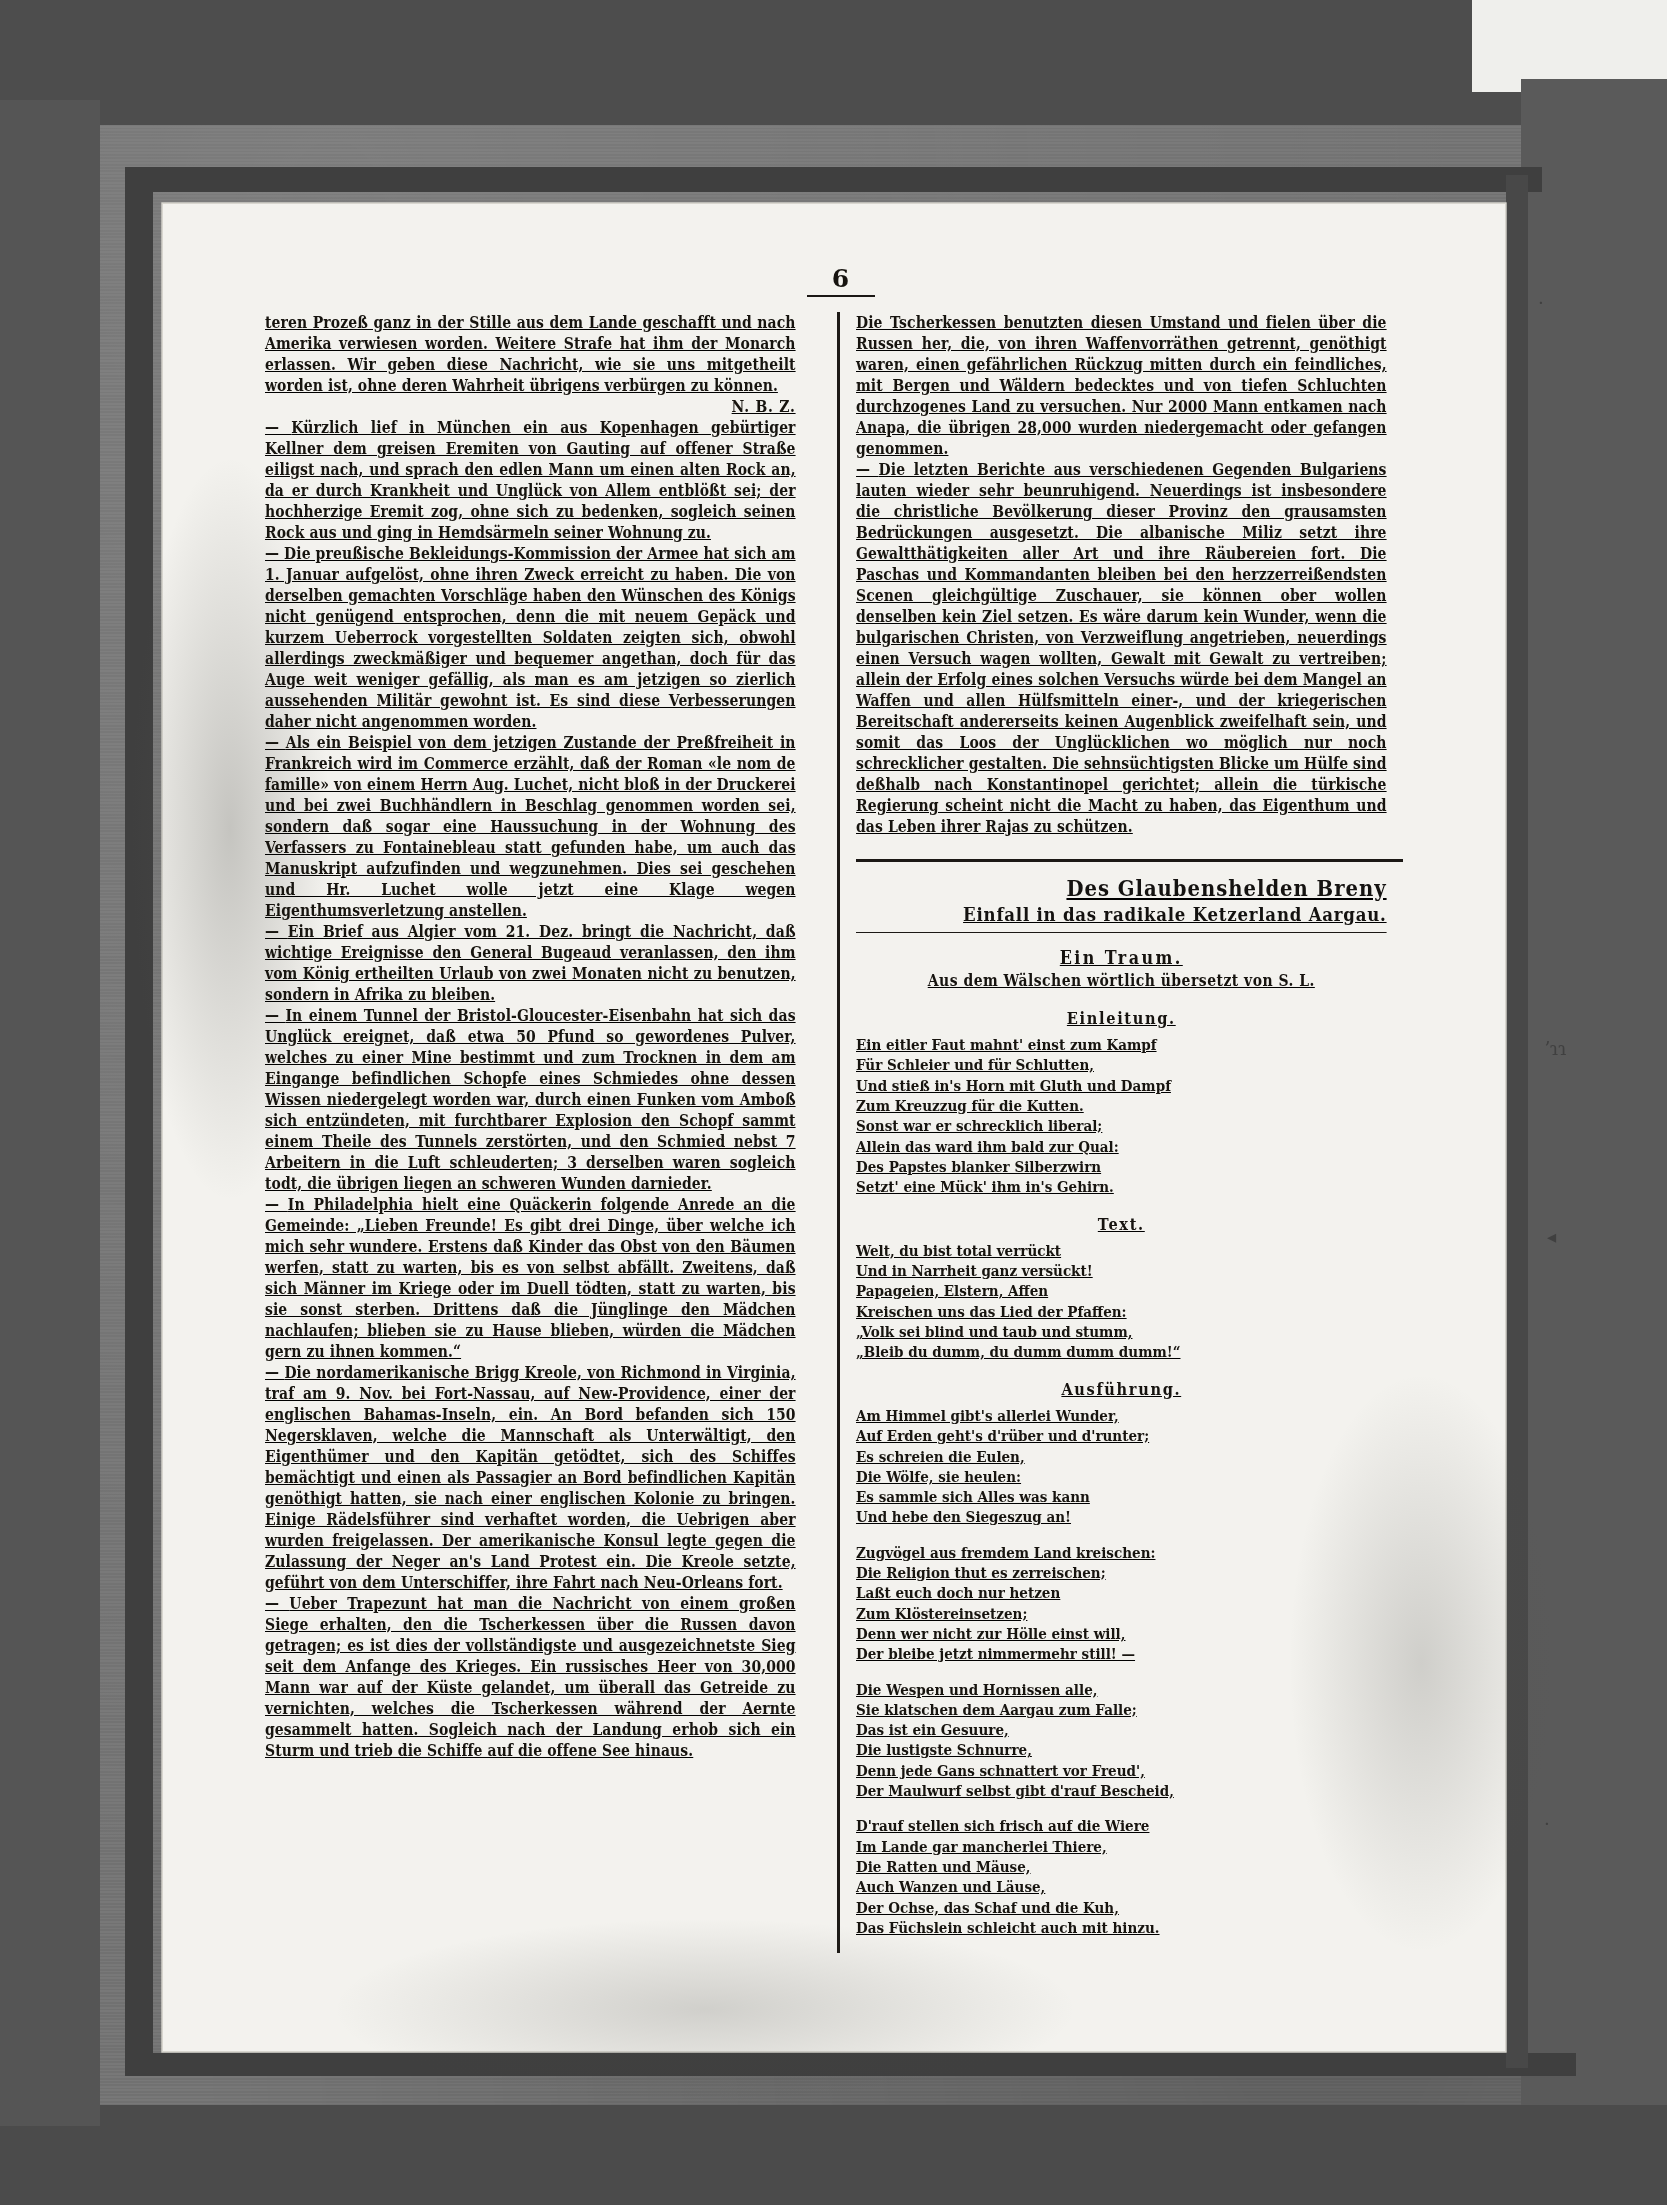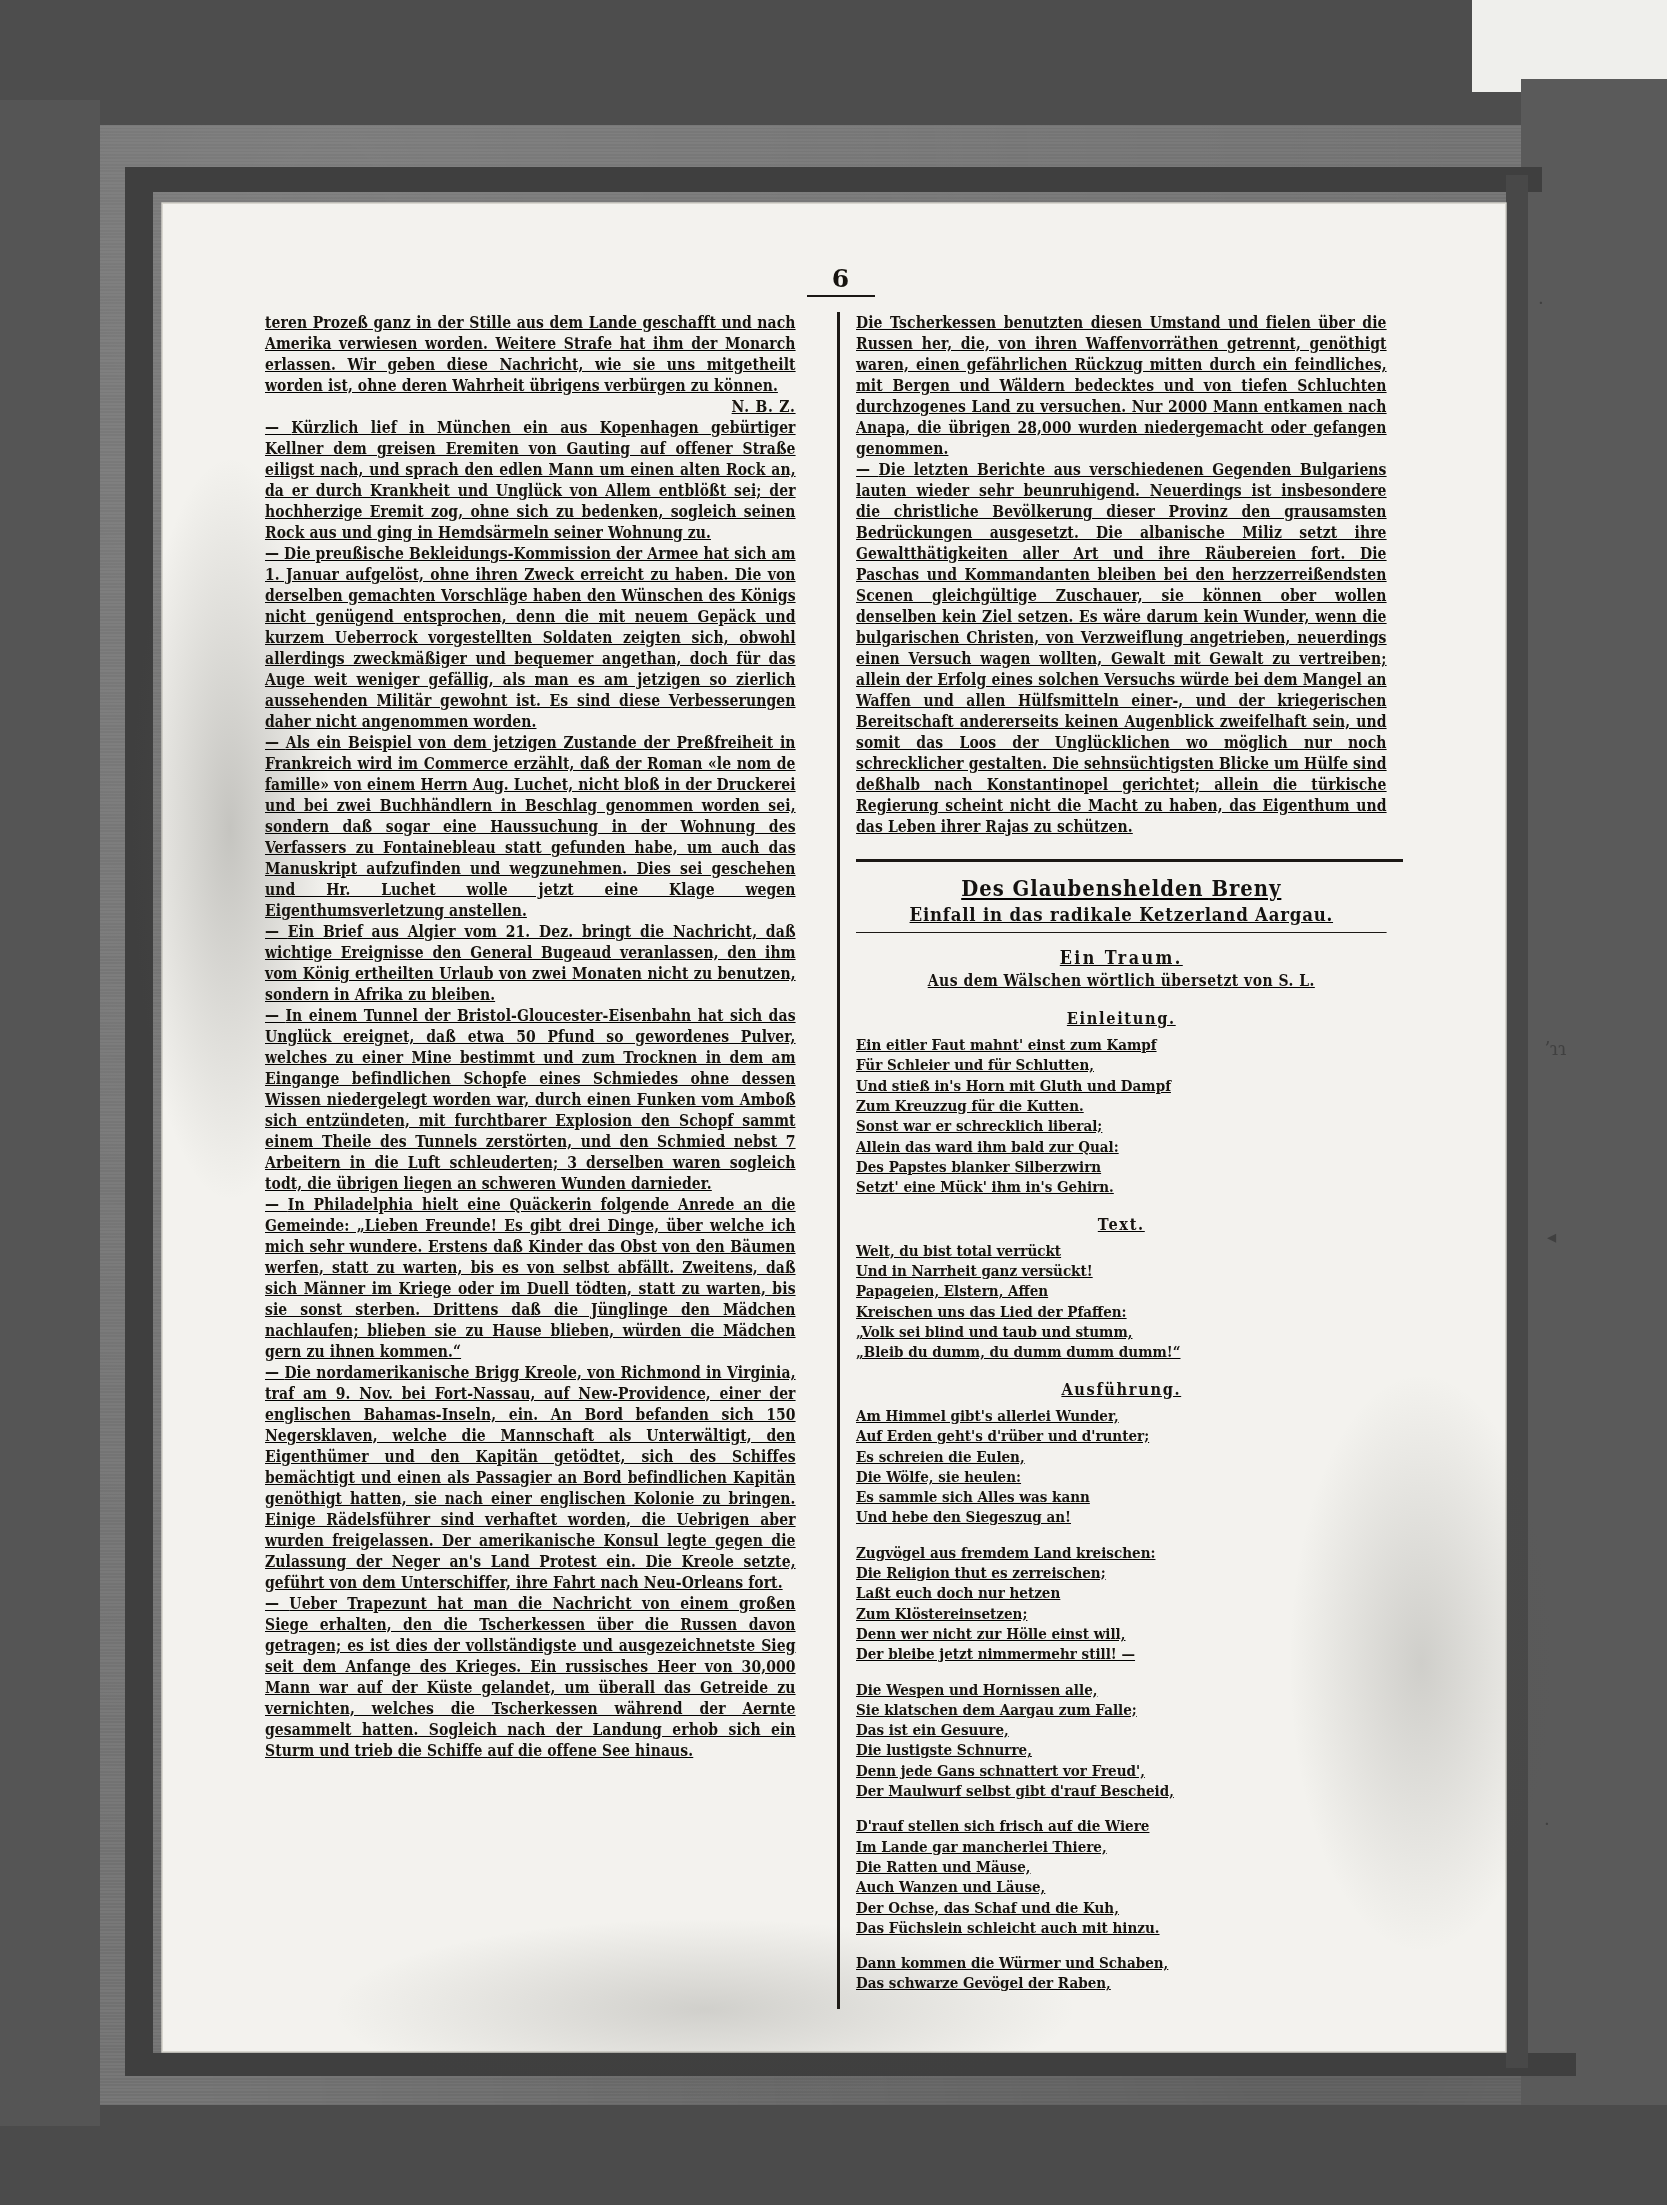--- a/index.html
+++ b/index.html
@@ -176,21 +176,21 @@
     letter-spacing: 0.8px;
   }
 
   
   .article-rule {
     height: 2.5px;
     background: #1b1815;
     margin: 22px 0 13.3px 0;
   }
   .art-title {
-    text-align: center;
+    text-align: right;
     font-family: "DejaVu Serif", serif;
     font-weight: 700;
     color: #141210;
   }
   .art-title .l1 {
     display: block;
     font-size: 22.5px;
     letter-spacing: 1px;
     line-height: 27.5px;
   }
@@ -365,24 +365,20 @@
 
           <div class="stanza">
             <span class="vline fraktur">D'rauf stellen sich frisch auf die Wiere</span>
             <span class="vline fraktur">Im Lande gar mancherlei Thiere,</span>
             <span class="vline fraktur">Die Ratten und Mäuse,</span>
             <span class="vline fraktur">Auch Wanzen und Läuse,</span>
             <span class="vline fraktur">Der Ochse, das Schaf und die Kuh,</span>
             <span class="vline fraktur">Das Füchslein schleicht auch mit hinzu.</span>
           </div>
 
-          <div class="stanza">
-            <span class="vline fraktur">Dann kommen die Würmer und Schaben,</span>
-            <span class="vline fraktur">Das schwarze Gevögel der Raben,</span>
-          </div>
 
         </div>
       </div>
     </div>
   </div>
 
   <span class="mark" style="left:1538px; top:292px;">·</span>
   <span class="mark" style="left:1544px; top:1038px;text-align:right;">ʼɿɿ</span>
   <span class="mark" style="left:1547px; top:1226px;">◂</span>
   <span class="mark" style="left:1544px; top:1813px;">·</span>

